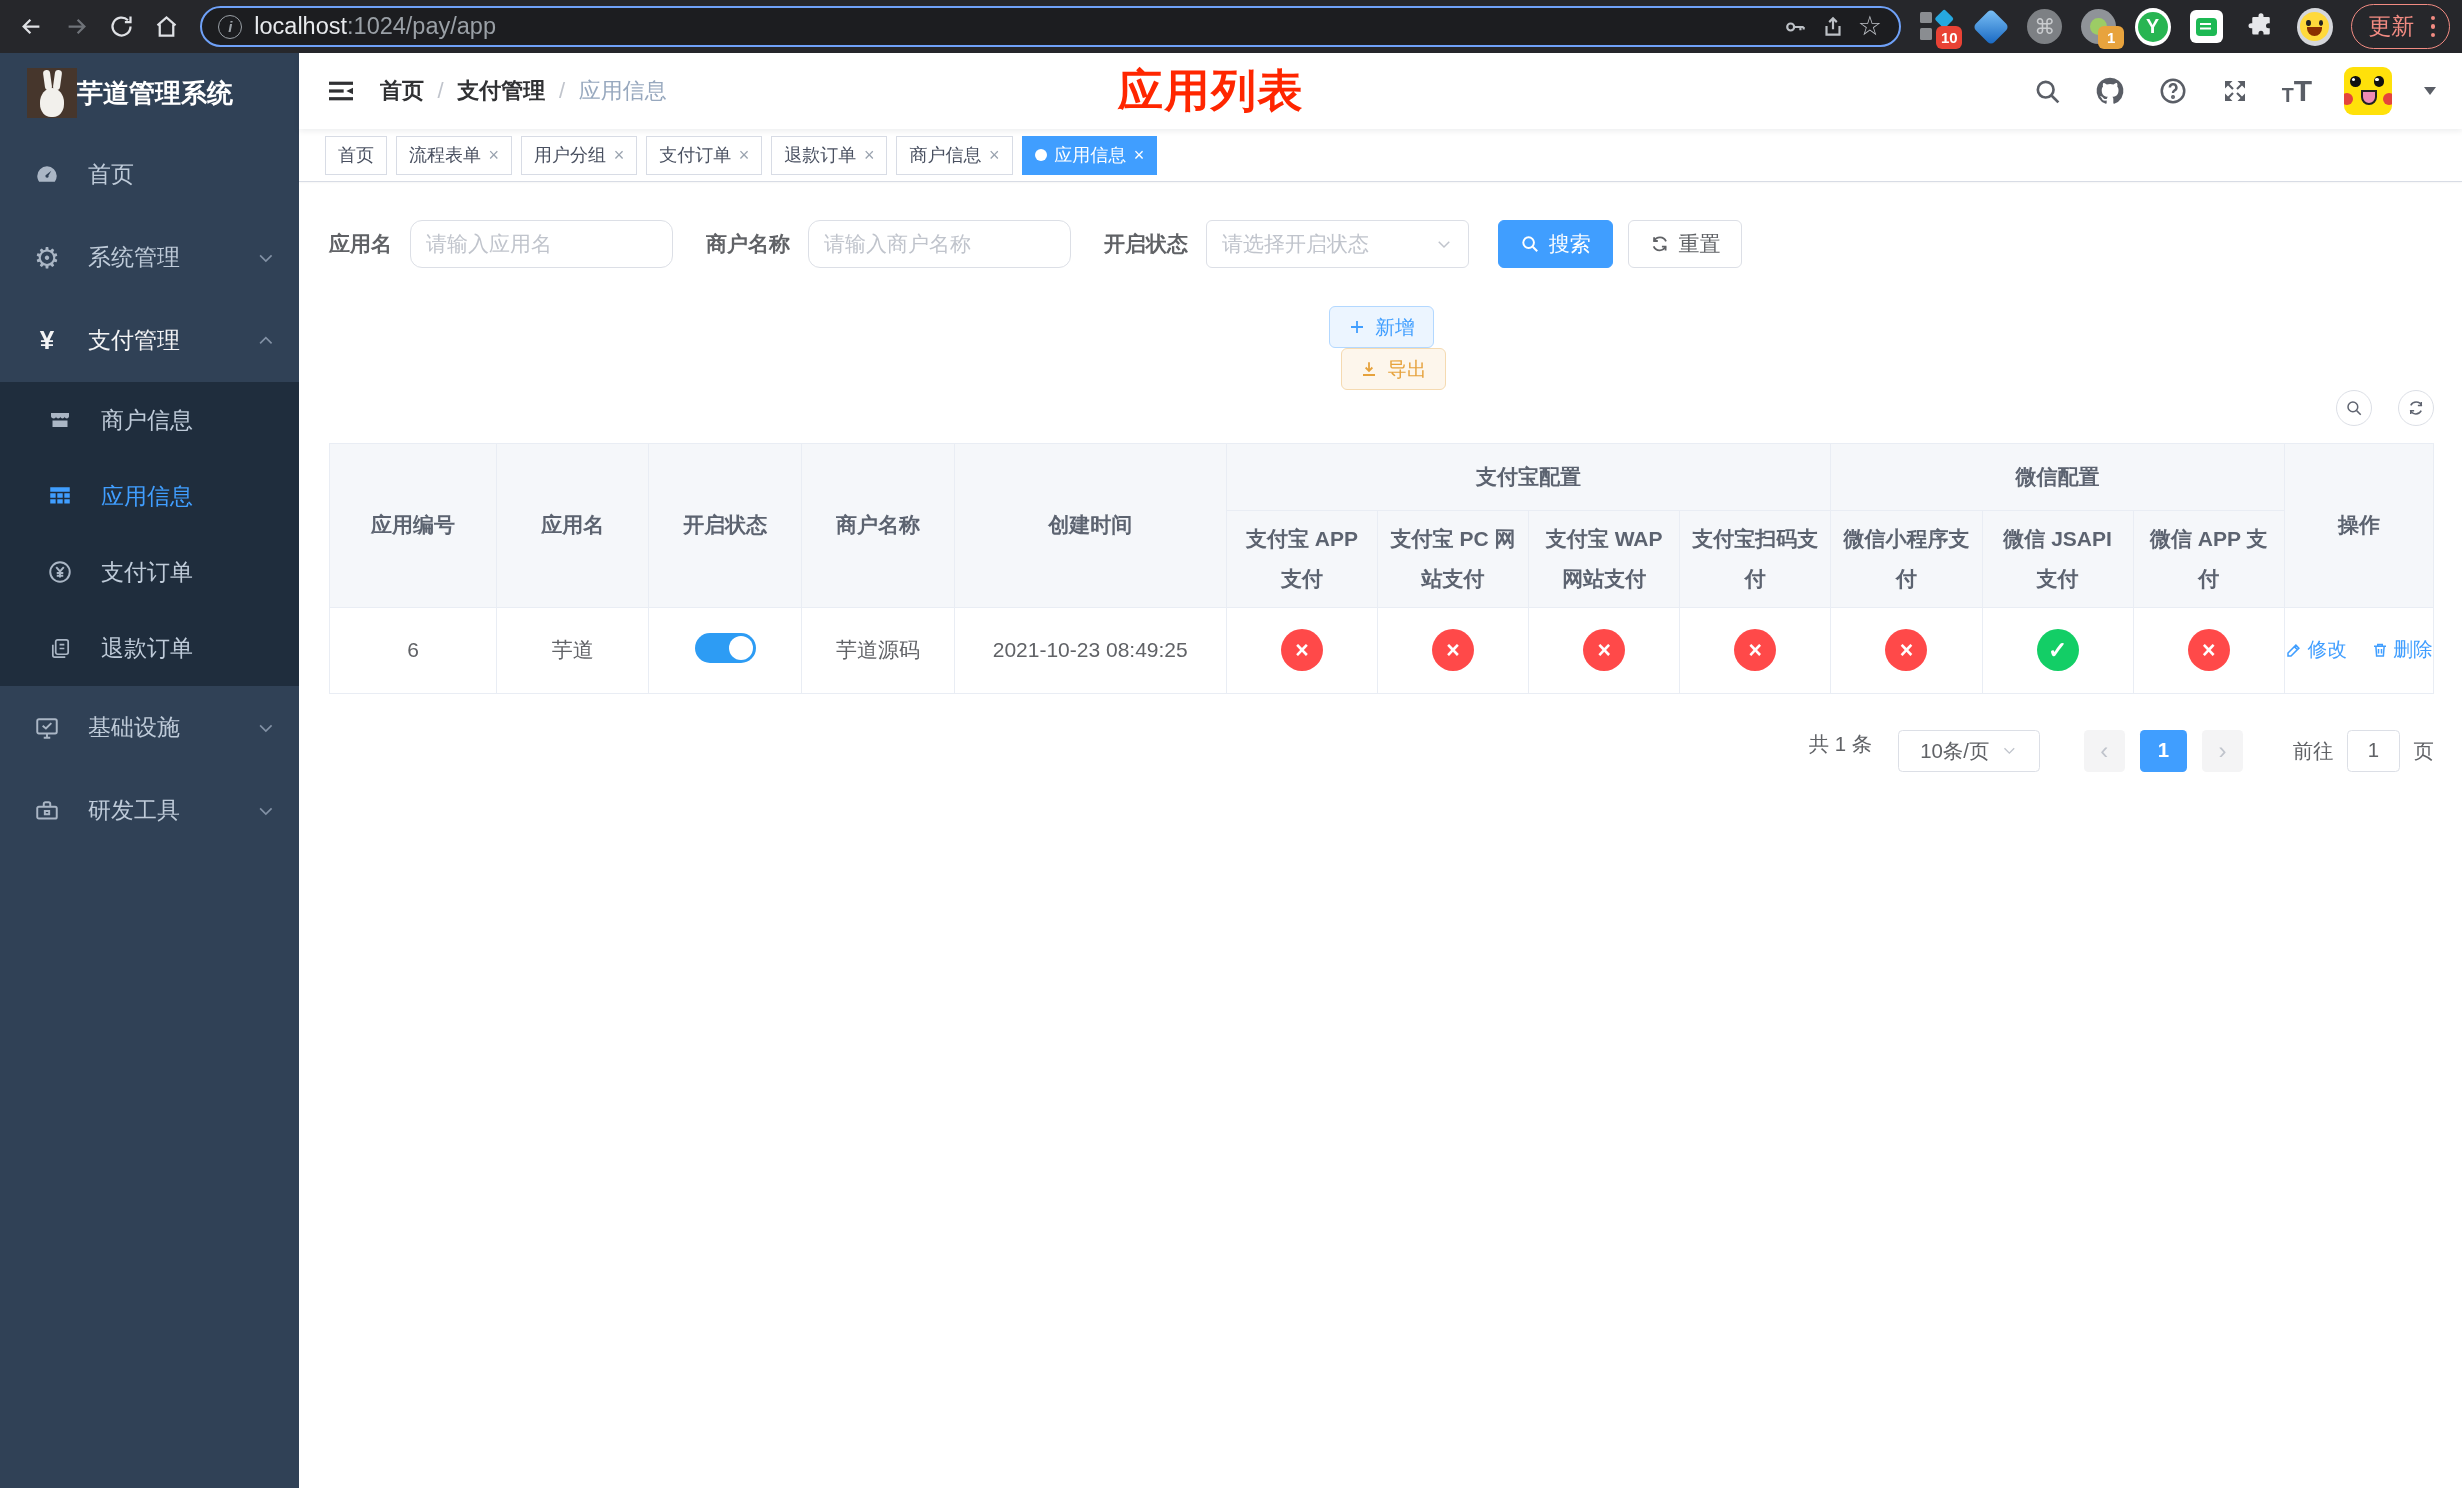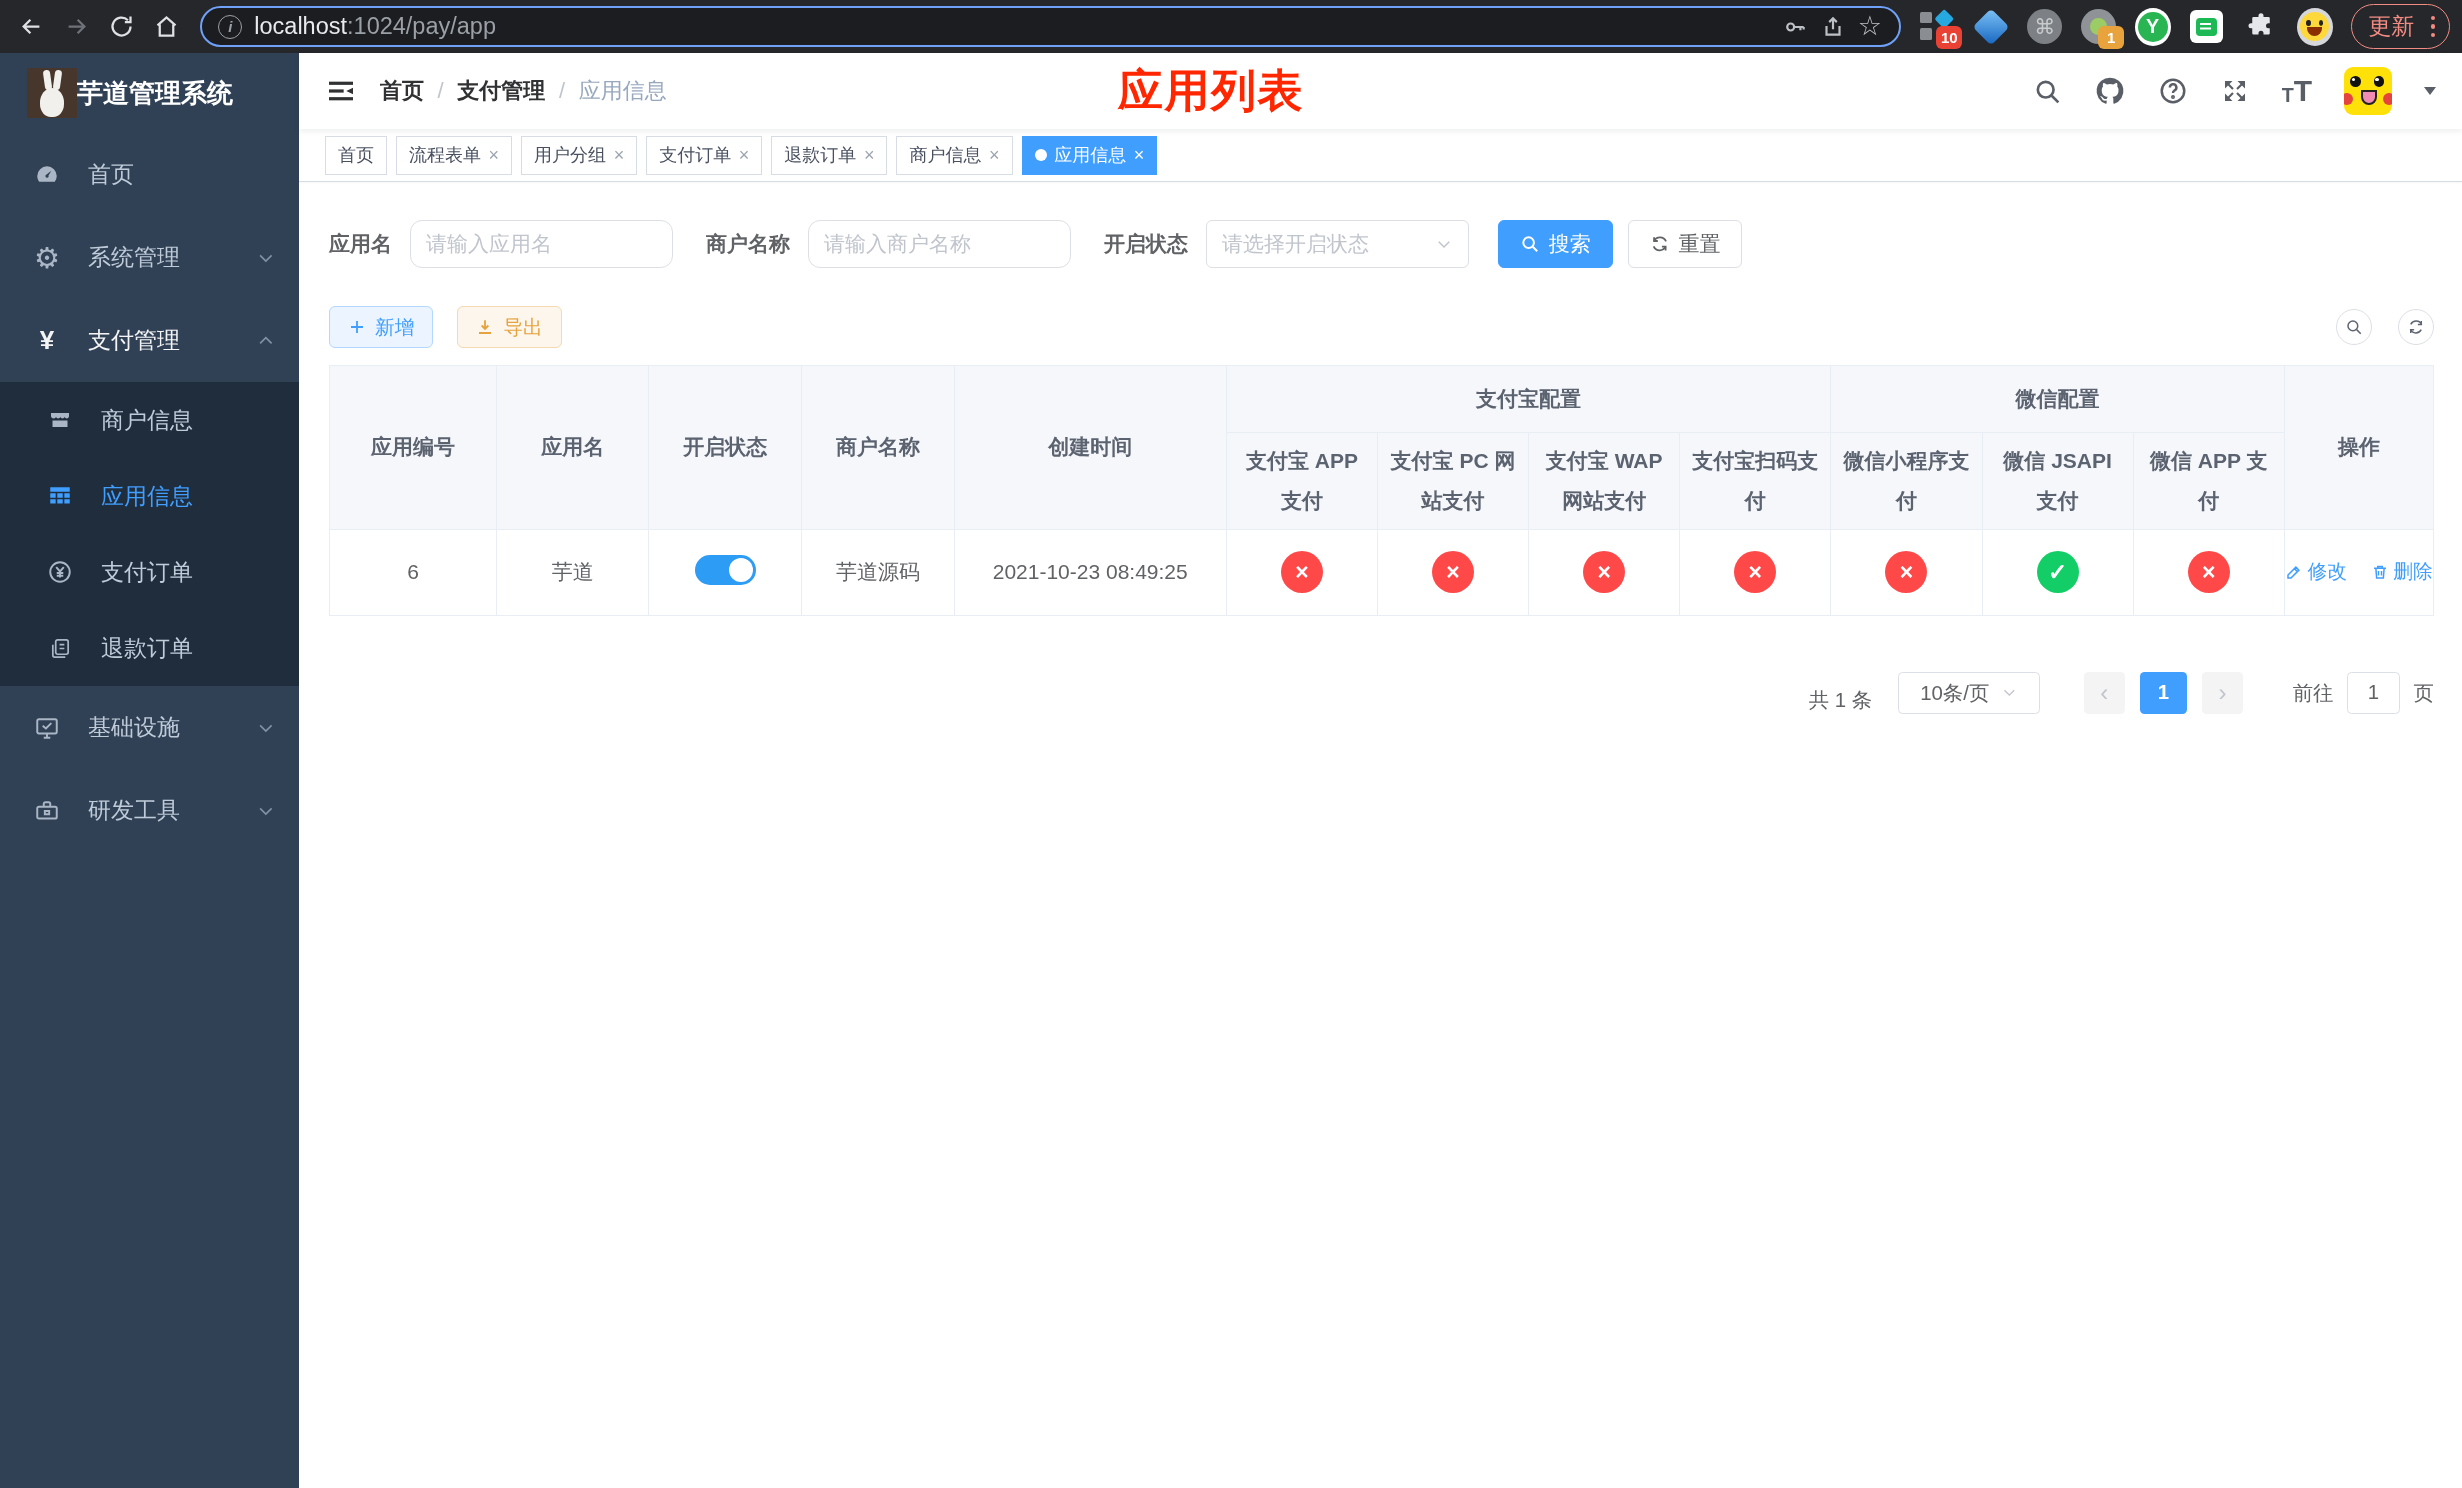--- a/index.html
+++ b/index.html
@@ -111,21 +111,21 @@
   .f-group { display:flex; align-items:center; margin-right:33px; }
   .f-select { width:263px; height:48px; border:0.8px solid #dcdfe6; border-radius:6px; padding:0 15px; font-size:21px;
               color:#c0c4cc; background:#fff; display:flex; align-items:center; justify-content:space-between; cursor:pointer; }
   .btn { display:inline-flex; align-items:center; justify-content:center; gap:9px; border-radius:6px; font-size:21px;
          cursor:pointer; white-space:nowrap; }
   .btn-primary { background:#409eff; color:#fff; height:48px; padding:0 21px; border:0.8px solid #409eff; }
   .btn-plain { background:#fff; color:#606266; height:48px; padding:0 21px; border:0.8px solid #dcdfe6; }
   .btn-search { margin-left:29px; }
   .btn-reset { margin-left:15px; }
 
-  .toolbar-row { display:flex; align-items:center; margin-bottom:16.7px; }
+  .toolbar-row { display:flex; align-items:center; margin-bottom:16.7px;flex-direction:column; }
   .btn-add { background:#ecf5ff; border:0.8px solid #b3d8ff; color:#409eff; height:42px; padding:0 18px; font-size:19.7px; }
   .btn-export { background:#fdf6ec; border:0.8px solid #f5dab1; color:#e6a23c; height:42px; padding:0 18px; font-size:19.7px; margin-left:24px; }
   .tool-right { margin-left:auto; display:flex; align-items:center; gap:26px; }
   .circle-btn { width:36px; height:36px; border-radius:50%; border:0.8px solid #dcdfe6; background:#fff; color:#5f6470;
                 display:flex; align-items:center; justify-content:center; cursor:pointer; }
 
   table.data { width:2105px; border-collapse:collapse; table-layout:fixed; }
   table.data th, table.data td { border:0.8px solid #e9edf4; text-align:center; vertical-align:middle; }
   table.data th { background:#f5f7fa; color:#5c6370; font-size:21px; font-weight:700; padding:6px 10.6px; line-height:1.9; }
   .row-group th { height:67px; }
@@ -135,21 +135,21 @@
                    color:#fff; font-size:23px; font-weight:700; }
   .status-circle.fail { background:#ff4949; }
   .status-circle.ok { background:#13ce66; }
   .switch { display:inline-block; width:61px; height:30px; border-radius:15px; background:#c0ccda; position:relative; cursor:pointer; }
   .switch.on { background:#2d9cf4; }
   .switch .knob { position:absolute; top:3px; left:3px; width:24px; height:24px; border-radius:50%; background:#fff; }
   .switch.on .knob { left:auto; right:3px; }
   .link-btn { color:#409eff; font-size:19.7px; display:inline-flex; align-items:center; gap:4.5px; cursor:pointer; }
   .actions-cell .link-btn + .link-btn { margin-left:18px; }
 
-  .pagination { margin-top:56px; display:flex; align-items:flex-end; justify-content:flex-end; font-size:20.4px; color:#606266; }
+  .pagination { margin-top:36px; display:flex; align-items:flex-start; justify-content:flex-end; font-size:20.4px; color:#606266; }
   .pg-total { margin-right:26px; }
   .pg-select { width:142px; height:42px; border:0.8px solid #dcdfe6; border-radius:4.5px; display:flex; align-items:center;
                justify-content:center; gap:12px; color:#606266; cursor:pointer; margin-right:36px; }
   .pg-arrow { width:41px; height:42px; border-radius:4.5px; background:#f4f4f5; color:#c0c4cc; font-size:24px;
               display:flex; align-items:center; justify-content:center; margin:0 7.6px; cursor:pointer; }
   .pg-page { width:47px; height:42px; border-radius:4.5px; background:#409eff; color:#fff; font-weight:700;
              display:flex; align-items:center; justify-content:center; margin:0 7.6px; cursor:pointer; }
   .pg-goto { margin-left:42px; display:flex; align-items:center; gap:13.6px; }
   .pg-input { width:53px; height:42px; border:0.8px solid #dcdfe6; border-radius:4.5px; text-align:center; font-size:20.4px;
               color:#606266; font-family:"Liberation Sans",sans-serif; }

